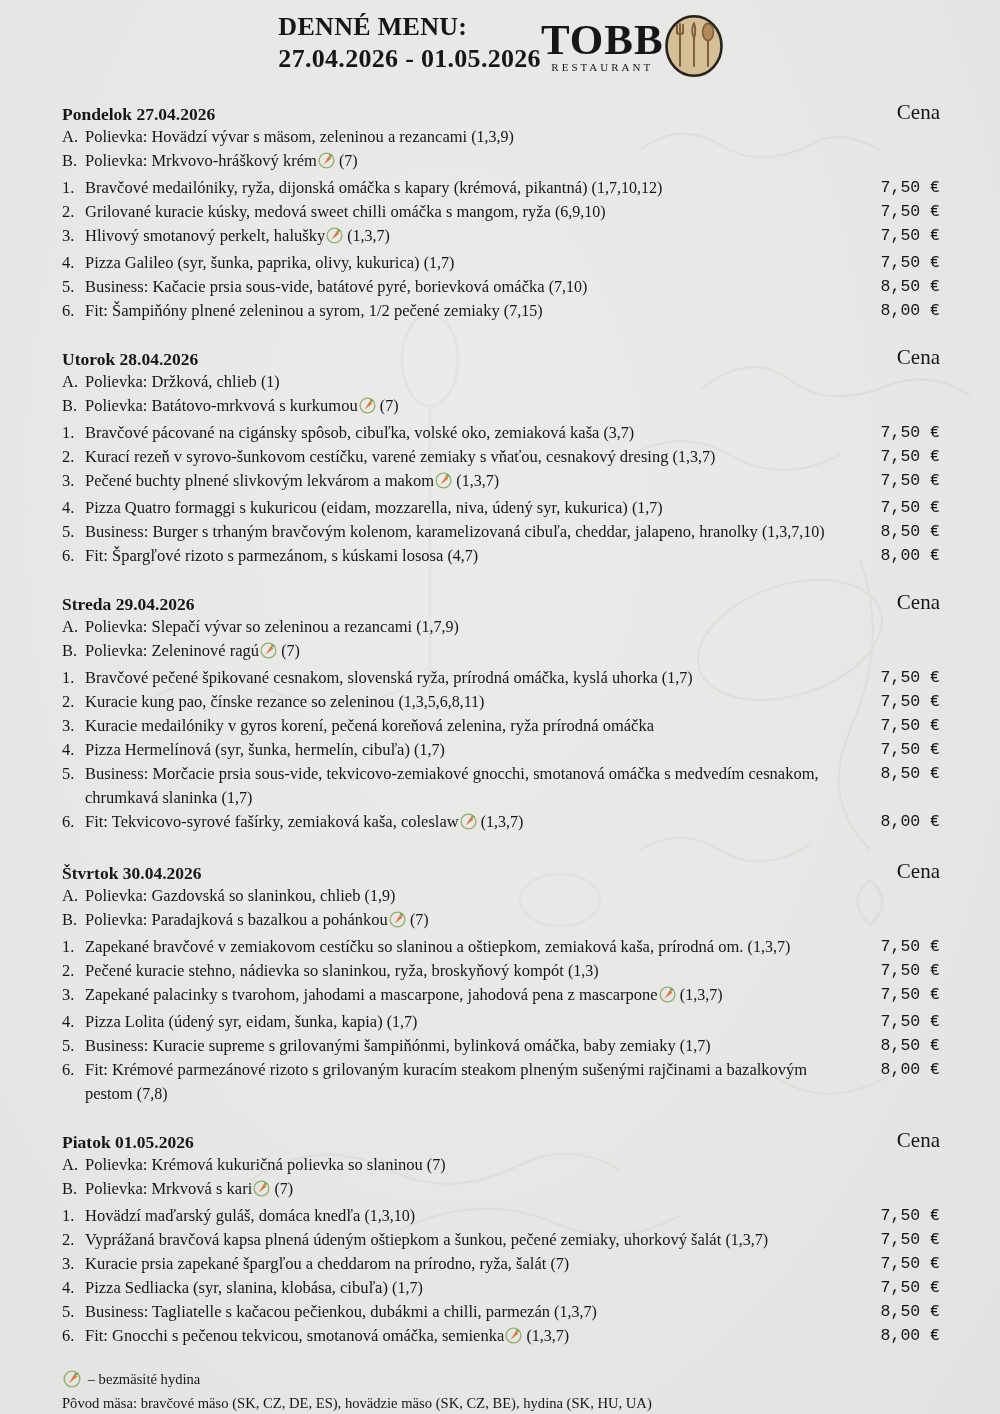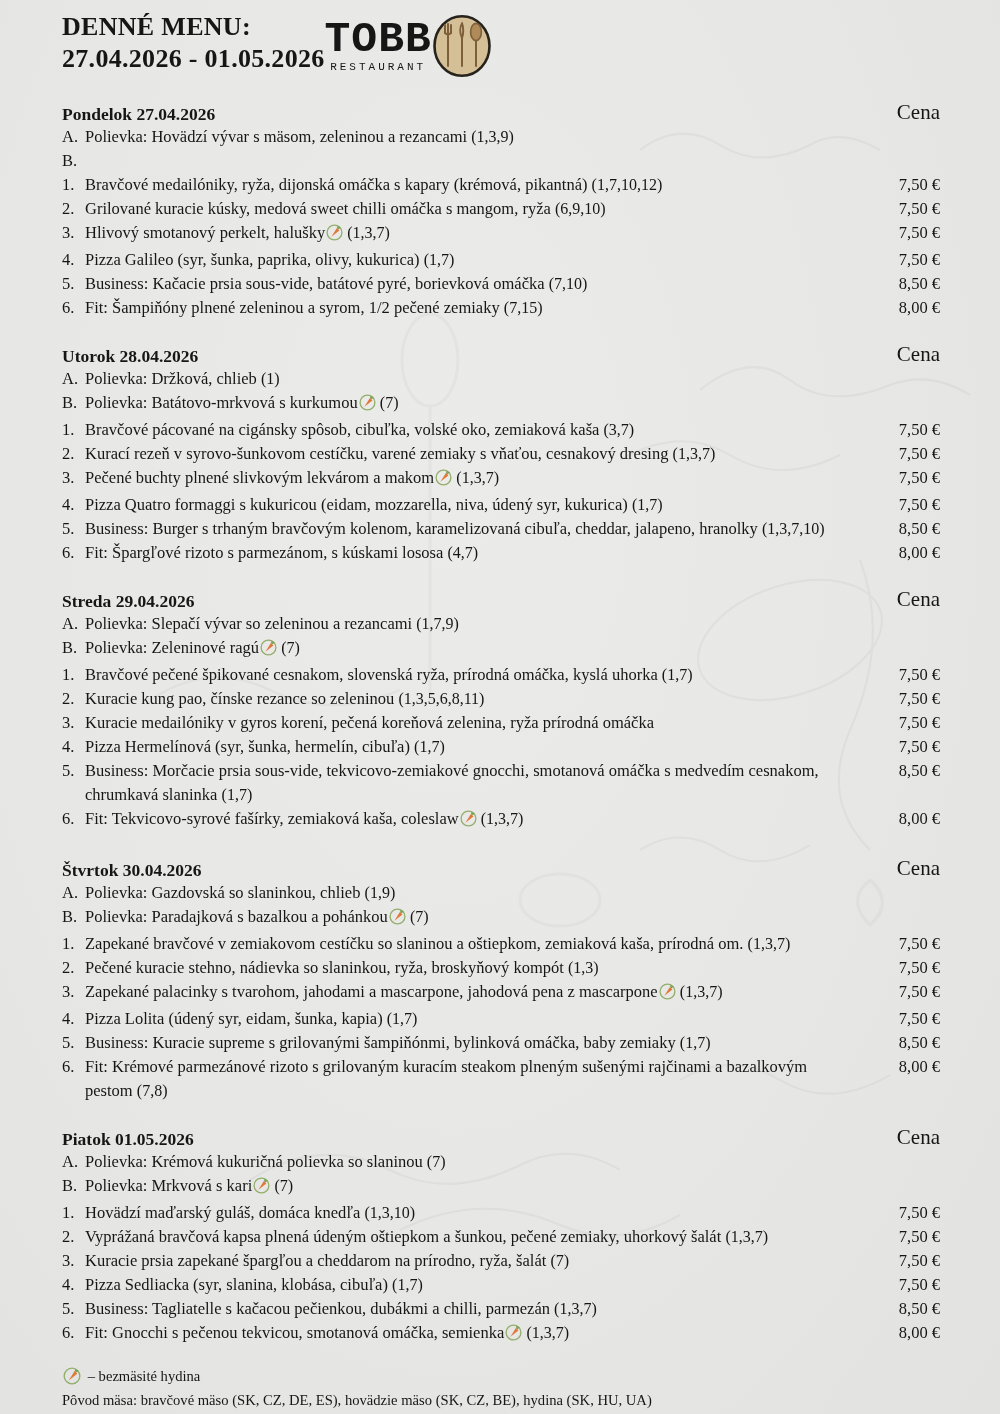--- a/index.html
+++ b/index.html
@@ -8,37 +8,37 @@
     background:radial-gradient(ellipse at 45% 35%, #ebebe9 0%, #e7e7e5 55%, #e2e2e0 100%);
     font-family:"Liberation Serif", serif;
     color:#161616;
     position:relative;
     overflow:hidden;
   }
   .watermark{position:absolute;inset:0;pointer-events:none;z-index:0;}
   .page{position:relative;z-index:1;padding:10px 60px 0 62px;}
 
   
-  .hdr{display:flex;justify-content:flex-start;align-items:flex-start;}
+  .hdr{display:flex;justify-content:center;align-items:flex-start;}
   .title h1{margin:2px 0 0 0;font-size:26px;line-height:30px;font-weight:bold;letter-spacing:0.3px;}
-  .logo{display:flex;align-items:center;margin-top:4px;font-family:Liberation Mono, monospace;}
+  .logo{display:flex;align-items:center;margin-top:4px;}
   .logo-text{text-align:center;}
   .logo-name{font-size:43px;line-height:40px;font-weight:bold;letter-spacing:1px;}
   .logo-sub{font-size:11px;letter-spacing:3px;margin-top:1px;}
 
   
   .day{margin-top:22px;}
   .day-head{display:flex;justify-content:space-between;align-items:flex-end;}
   .day-title{margin:0;font-size:17.5px;font-weight:bold;}
   .cena{font-size:21px;width:76px;text-align:right;}
   .row{display:flex;align-items:flex-start;font-size:16.5px;line-height:24px;}
   .lbl{width:23px;flex:0 0 23px;}
   .content{flex:1;padding-right:12px;}
   .alg{font-size:16px;}
-  .price{width:76px;flex:0 0 76px;text-align:right;white-space:nowrap;}
+  .price{width:76px;flex:0 0 76px;text-align:right;white-space:nowrap;font-family:Liberation Mono, monospace;}
   .veg{display:inline-block;vertical-align:-3px;margin-left:1px;}
 
   
   .ftr{margin-top:18px;font-size:14.6px;line-height:19.6px;}
   .ftr .legend{line-height:21px;}
   .ftr .legend .veg{vertical-align:-4px;margin-right:3px;}
 </style>
 </head>
 <body>
 
@@ -96,20 +96,25 @@
           <h2 class="day-title">Pondelok 27.04.2026</h2>
           <span class="cena">Cena</span>
         </div>
         <div class="row">
           <span class="lbl">A.</span>
           <div class="content">Polievka: Hovädzí vývar s mäsom, zeleninou a rezancami <span class="alg">(1,3,9)</span></div>
           <div class="price"></div>
         </div>
         <div class="row">
           <span class="lbl">B.</span>
+          <div class="content">Polievka: Mrkvovo-hráškový krém<span class="veg"><svg width="17" height="17" viewBox="0 0 17 17">
+                <circle cx="8.5" cy="8.5" r="7.4" fill="none" stroke="#93ae6d" stroke-width="1.3"></circle>
+                <polygon points="11,3.8 13.4,6.4 5.4,12.8" fill="#e0783a"></polygon>
+                <path d="M12 4.8 L14.2 3.2 M11.6 4.4 L12.2 2.2" stroke="#6f9c49" stroke-width="1.2" fill="none"></path>
+              </svg></span> <span class="alg">(7)</span></div>
           <div class="price"></div>
         </div>
         <div class="row">
           <span class="lbl">1.</span>
           <div class="content">Bravčové medailóniky, ryža, dijonská omáčka s kapary (krémová, pikantná) <span class="alg">(1,7,10,12)</span></div>
           <div class="price">7,50 €</div>
         </div>
         <div class="row">
           <span class="lbl">2.</span>
           <div class="content">Grilované kuracie kúsky, medová sweet chilli omáčka s mangom, ryža <span class="alg">(6,9,10)</span></div>

